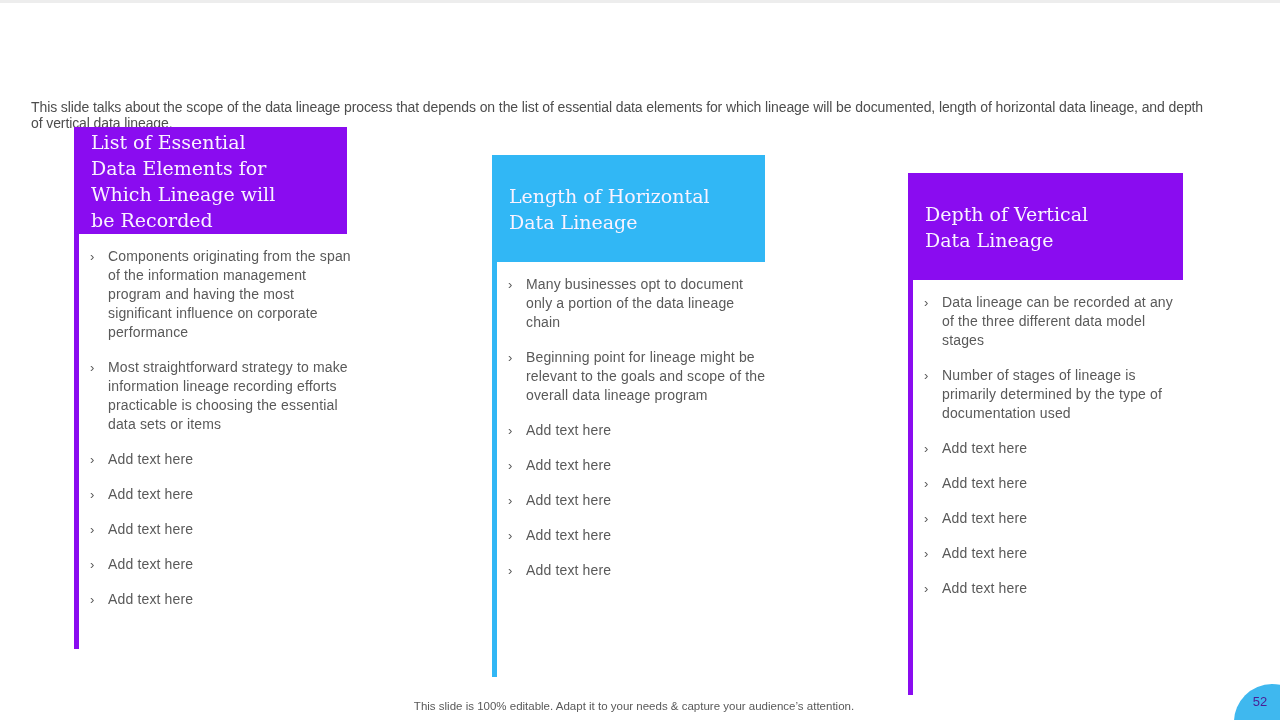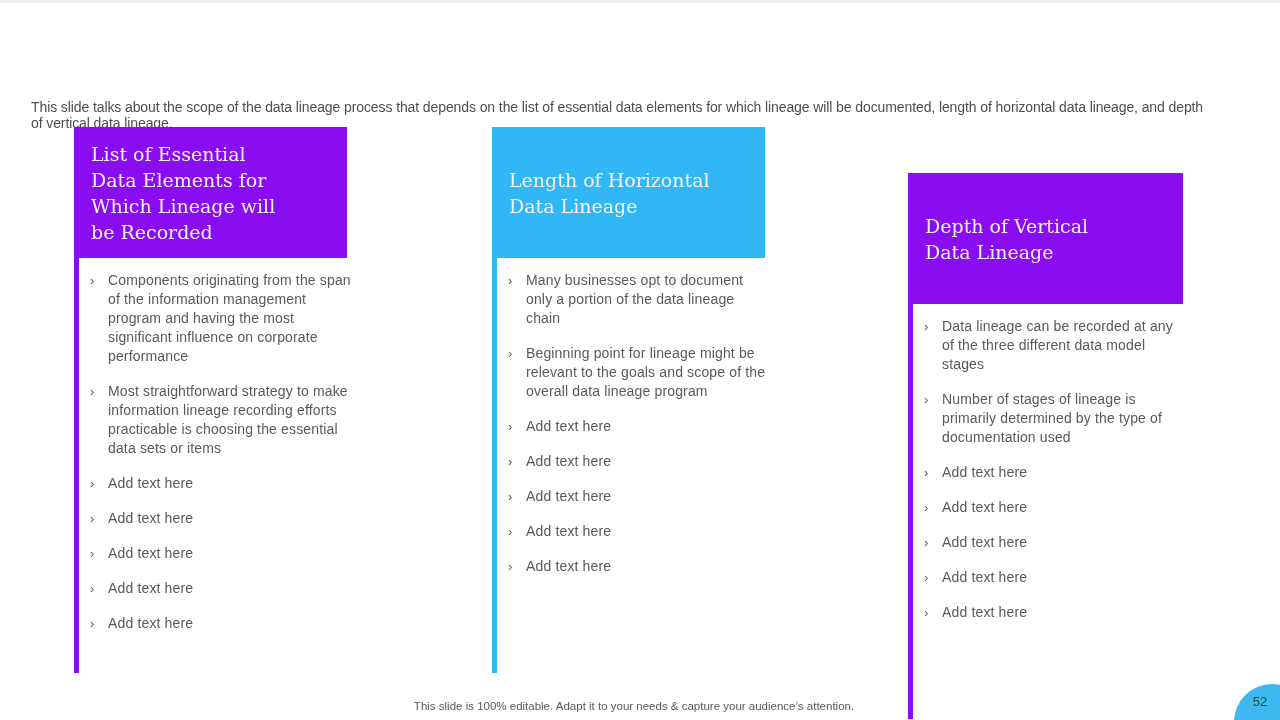--- a/index.html
+++ b/index.html
@@ -15,21 +15,21 @@
   }
   .subtitle {
     position:absolute; left:31px; top:85px; width:1180px;
     font-size:14px; letter-spacing:-0.1px; color:#4d4d4d;
   }
   .column { position:absolute; top:127px; width:273px; }
   .col-1 { left:74px; }
   .col-2 { left:492px; }
   .col-3 { left:908px; width:275px; }
   .col-header {
-    height:131px; box-sizing:border-box; display:flex; align-items:center;
+    height:107px; box-sizing:border-box; display:flex; align-items:center;
     padding:0 12px 0 17px;
     font-family:"DejaVu Serif", serif; font-size:19px; line-height:26px;
     color:#f9f2ff; white-space:pre-line;
   }
   .col-body {
     box-sizing:border-box; height:415px;
     border-left:5px solid transparent; padding-top:13px;
   }
   .bullet-list { list-style:none; margin:0; padding:0; }
   .bullet-list li {
@@ -43,21 +43,21 @@
   .footer {
     position:absolute; left:0; bottom:8px; width:1268px; text-align:center;
     font-size:11.5px; color:#595959;
   }
   .page-badge {
     position:absolute; left:1234px; top:684px; width:76px; height:76px;
     border-radius:50%;
   }
   .page-number {
     position:absolute; left:14px; top:10px; width:24px; text-align:center;
-    color:#14532d; font-size:13px;
+    color:#4c1d95; font-size:13px;
   }
 </style>
 </head>
 <body>
 
 <div class="slide">
   <div class="top-edge" style="background-color: rgb(237, 237, 237);"></div>
 
 
   <p class="subtitle">This slide talks about the scope of the data lineage process that depends on the list of essential data elements for which lineage will be documented, length of horizontal data lineage, and depth of vertical data lineage.</p>
@@ -95,21 +95,21 @@
         </li>
         <li>
           <span class="bullet-marker">›</span>
           <span class="bullet-text">Add text here</span>
         </li>
       </ul>
     </div>
   </div>
 
   <div class="column col-2">
-    <div class="col-header" style="background-color: rgb(49, 183, 245);">Length of Horizontal
+    <div class="col-header" style="background-color: rgb(49, 183, 245); margin-top: 28px;">Length of Horizontal
 Data Lineage</div>
     <div class="col-body" style="border-left-color: rgb(49, 183, 245);">
       <ul class="bullet-list">
         <li>
           <span class="bullet-marker">›</span>
           <span class="bullet-text">Many businesses opt to document only a portion of the data lineage chain</span>
         </li>
         <li>
           <span class="bullet-marker">›</span>
           <span class="bullet-text">Beginning point for lineage might be relevant to the goals and scope of the overall data lineage program</span>

